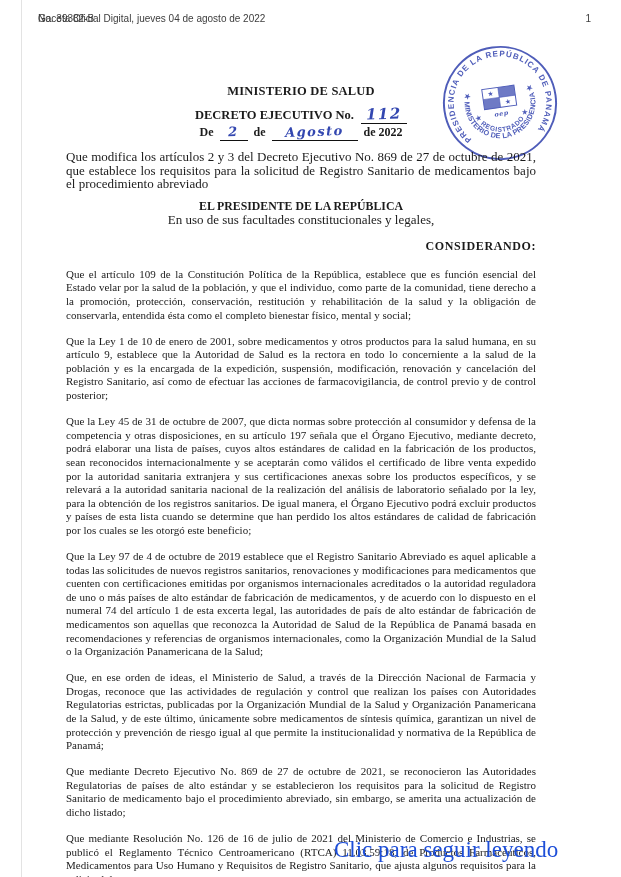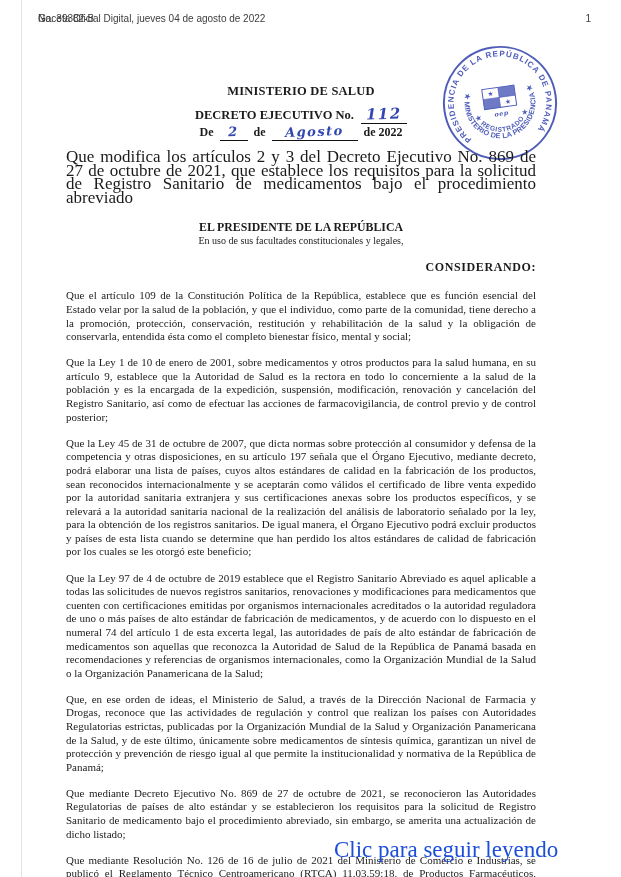--- a/index.html
+++ b/index.html
@@ -47,25 +47,25 @@
   .slot-month { width:86px; margin:0 3px; }
   .handwriting {
     font-family:"DejaVu Serif", cursive;
     font-style:italic; font-weight:bold;
     color:#3347b0; letter-spacing:1.5px;
     display:inline-block; transform:rotate(-2deg);
   }
   .hw-num { font-size:15px; }
   .hw-sm  { font-size:13px; }
 
-  .subject { margin:9px 0 16px 0; font-size:17px; line-height:13.6px; text-align:justify; }
+  .subject { margin:9px 0 8px 0; font-size:13px; line-height:13.6px; text-align:justify; }
 
   .authority { margin-top:0; text-align:center; }
   .authority .bold-line   { font-weight:bold; font-size:11.8px; line-height:14px; }
-  .authority .normal-line { font-size:10px; line-height:14px;font-family:Liberation Serif, serif; }
+  .authority .normal-line { font-size:13px; line-height:14px;font-family:Liberation Serif, serif; }
 
   .considerando { margin:12px 0 14px 0; text-align:right; font-weight:bold; font-size:12px; letter-spacing:0.6px; }
 
   .body-par { margin:0 0 12.5px 0; font-size:11px; line-height:13.6px; text-align:justify; }
   .body-par:last-child { margin-bottom:0; }
 
   .continue-link {
     position:absolute; left:334px; top:837px;
     font-family:"Liberation Serif", serif;
     font-size:23px; color:#1d4ed8; text-decoration:none;

